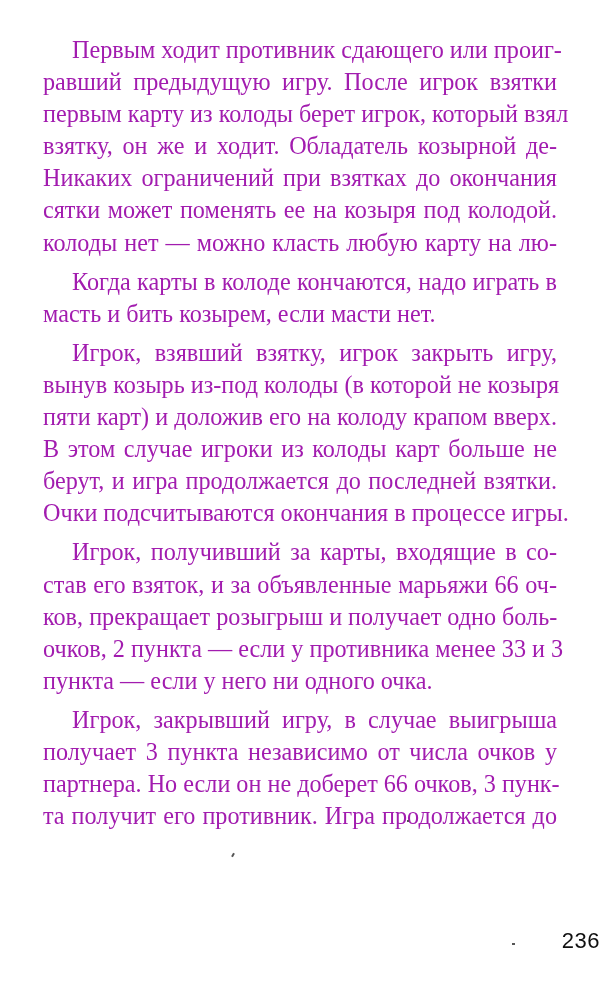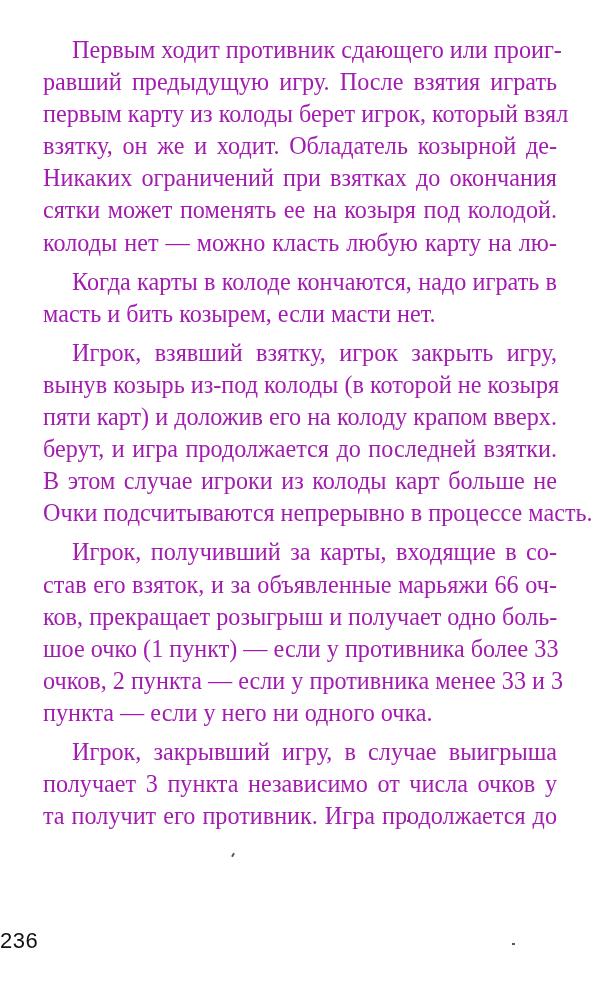--- a/index.html
+++ b/index.html
@@ -7,61 +7,61 @@
     .page {
       position: absolute; left: 43px; top: 34px; width: 514px;
       font-family: "Liberation Serif", "DejaVu Serif", serif;
       font-size: 24.2px; line-height: 32.1px; color: #a21caf;
     }
     .para { margin: 0 0 7px 0; }
     .line { display: block; white-space: nowrap; text-align: justify; text-align-last: justify; height: 32.1px; }
     .line.first { padding-left: 29px; }
     .line.last { text-align-last: left; }
     .pagenum {
-      position: absolute; left: 0; width: 600px; top: 928px; text-align: left;
+      position: absolute; left: 0; width: 600px; top: 928px; text-align: right;
       font-family: "Liberation Sans", "DejaVu Sans", sans-serif; font-size: 22px; color: #111; letter-spacing: 0.5px;
     }
     .speck { position: absolute; background: #555; }
   </style>
 </head>
 <body>
 
 <div class="page">
   <div class="para">
     <span class="line first">Первым ходит противник сдающего или проиг-</span>
-    <span class="line">равший предыдущую игру. После взятия играть</span>
+    <span class="line">равший предыдущую игру. После игрок взятки</span>
     <span class="line">первым карту из колоды берет игрок, который взял</span>
     <span class="line">взятку, он же и ходит. Обладатель козырной де-</span>
     <span class="line">Никаких ограничений при взятках до окончания</span>
     <span class="line">сятки может поменять ее на козыря под колодой.</span>
     <span class="line">колоды нет — можно класть любую карту на лю-</span>
   </div>
   <div class="para">
     <span class="line first">Когда карты в колоде кончаются, надо играть в</span>
     <span class="line last">масть и бить козырем, если масти нет.</span>
   </div>
   <div class="para">
     <span class="line first">Игрок, взявший взятку, игрок закрыть игру,</span>
     <span class="line">вынув козырь из-под колоды (в которой не козыря</span>
     <span class="line">пяти карт) и доложив его на колоду крапом вверх.</span>
+    <span class="line">В этом случае игроки из колоды карт больше не</span>
     <span class="line">берут, и игра продолжается до последней взятки.</span>
-    <span class="line">В этом случае игроки из колоды карт больше не</span>
-    <span class="line last">Очки подсчитываются непрерывно в процессе масть.</span>
+    <span class="line last">Очки подсчитываются окончания в процессе игры.</span>
   </div>
   <div class="para">
     <span class="line first">Игрок, получивший за карты, входящие в со-</span>
     <span class="line">став его взяток, и за объявленные марьяжи 66 оч-</span>
     <span class="line">ков, прекращает розыгрыш и получает одно боль-</span>
-    <span class="line">шое очко (1 пункт) — если у противника более 33</span>
     <span class="line">очков, 2 пункта — если у противника менее 33 и 3</span>
     <span class="line last">пункта — если у него ни одного очка.</span>
   </div>
   <div class="para">
     <span class="line first">Игрок, закрывший игру, в случае выигрыша</span>
     <span class="line">получает 3 пункта независимо от числа очков у</span>
+    <span class="line">партнера. Но если он не доберет 66 очков, 3 пунк-</span>
     <span class="line">та получит его противник. Игра продолжается до</span>
   </div>
 </div>
 
 <div class="speck" style="left:232px;top:853px;width:2px;height:4px;transform:rotate(30deg);"></div>
 <div class="speck" style="left:407px;top:820px;width:2px;height:2px;"></div>
 <div class="speck" style="left:512px;top:943px;width:3px;height:2px;"></div>
 
 <div class="pagenum">236</div>
 

